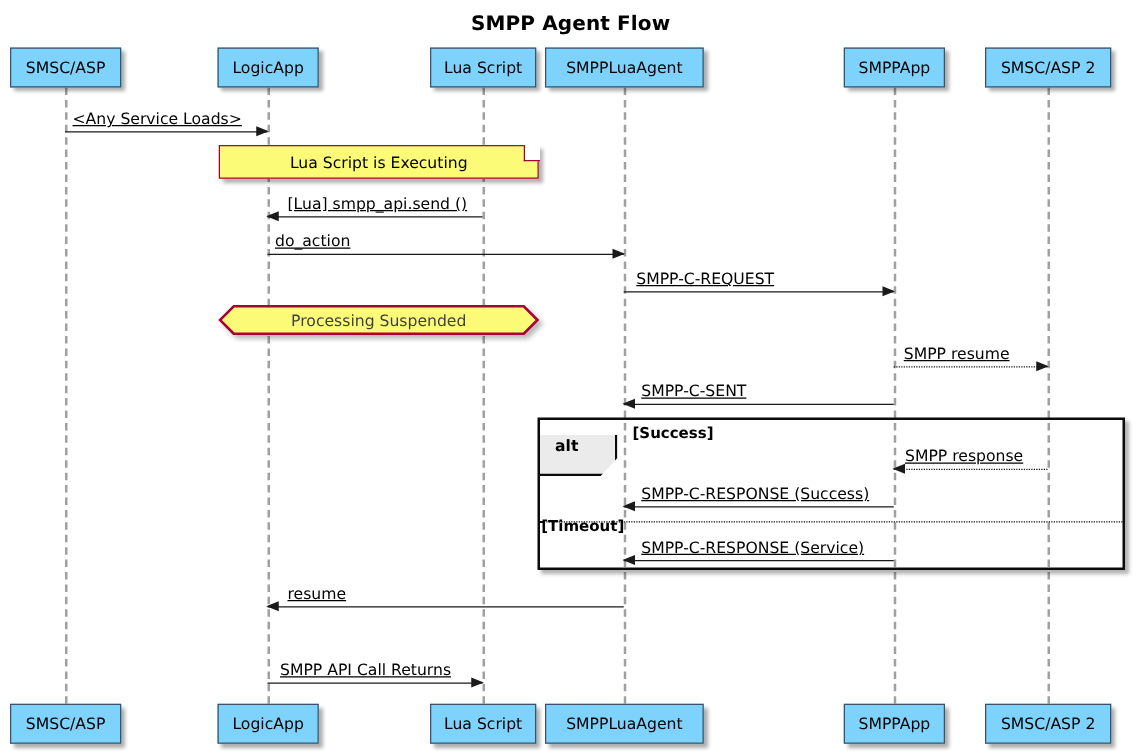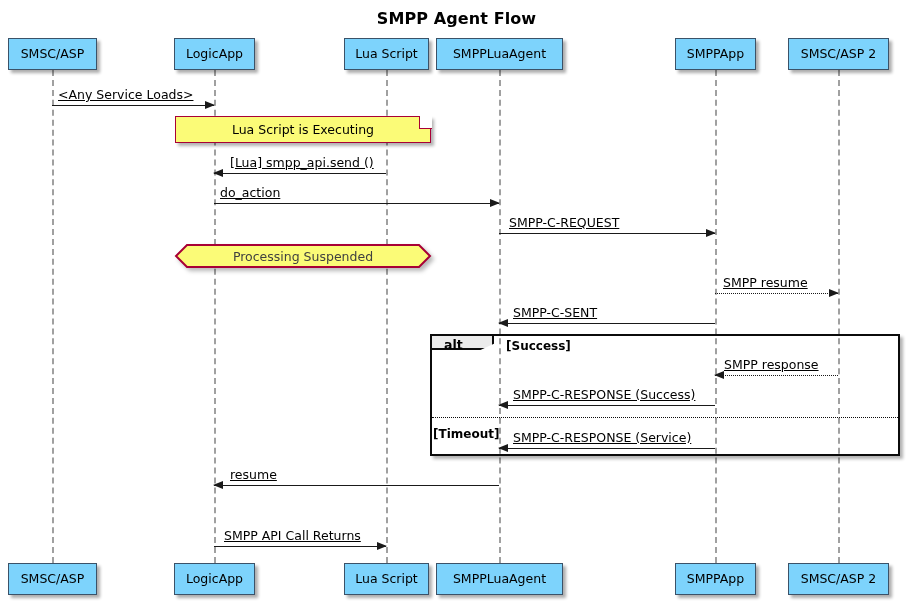--- a/index.html
+++ b/index.html
@@ -107,24 +107,24 @@
   <div class="participant" style="left:788px;top:38px;width:101px;height:32px;">SMSC/ASP 2</div>
 
   <div class="participant" style="left:8px;top:563px;width:89px;height:32px;">SMSC/ASP</div>
   <div class="participant" style="left:174px;top:563px;width:81px;height:32px;">LogicApp</div>
   <div class="participant" style="left:344px;top:563px;width:85px;height:32px;">Lua Script</div>
   <div class="participant" style="left:436px;top:563px;width:127px;height:32px;">SMPPLuaAgent</div>
   <div class="participant" style="left:675px;top:563px;width:81px;height:32px;">SMPPApp</div>
   <div class="participant" style="left:788px;top:563px;width:101px;height:32px;">SMSC/ASP 2</div>
 
   <div class="altbox" style="left:430px;top:334px;width:470px;height:122px;"></div>
-  <div class="alttab" style="left:432px;top:336px;width:62px;height:14px;">alt</div>
+  <div class="alttab" style="left:432px;top:348px;width:62px;height:33px;">alt</div>
   <div class="altlabel" style="left:506px;top:339px;">[Success]</div>
   <div class="altdivider" style="left:432px;top:417px;width:466px;"></div>
-  <div class="altlabel" style="left:433px;top:427px;">[Timeout]</div>
+  <div class="altlabel" style="left:433px;top:414px;">[Timeout]</div>
 
   <div class="msg" style="left:52px;top:105px;width:162px;">
     <div class="line"></div>
     <div class="head right"></div>
     <div class="label lleft">&lt;Any Service Loads&gt;</div>
   </div>
 
   <div class="msg" style="left:214px;top:173px;width:172px;">
     <div class="line"></div>
     <div class="head left"></div>

